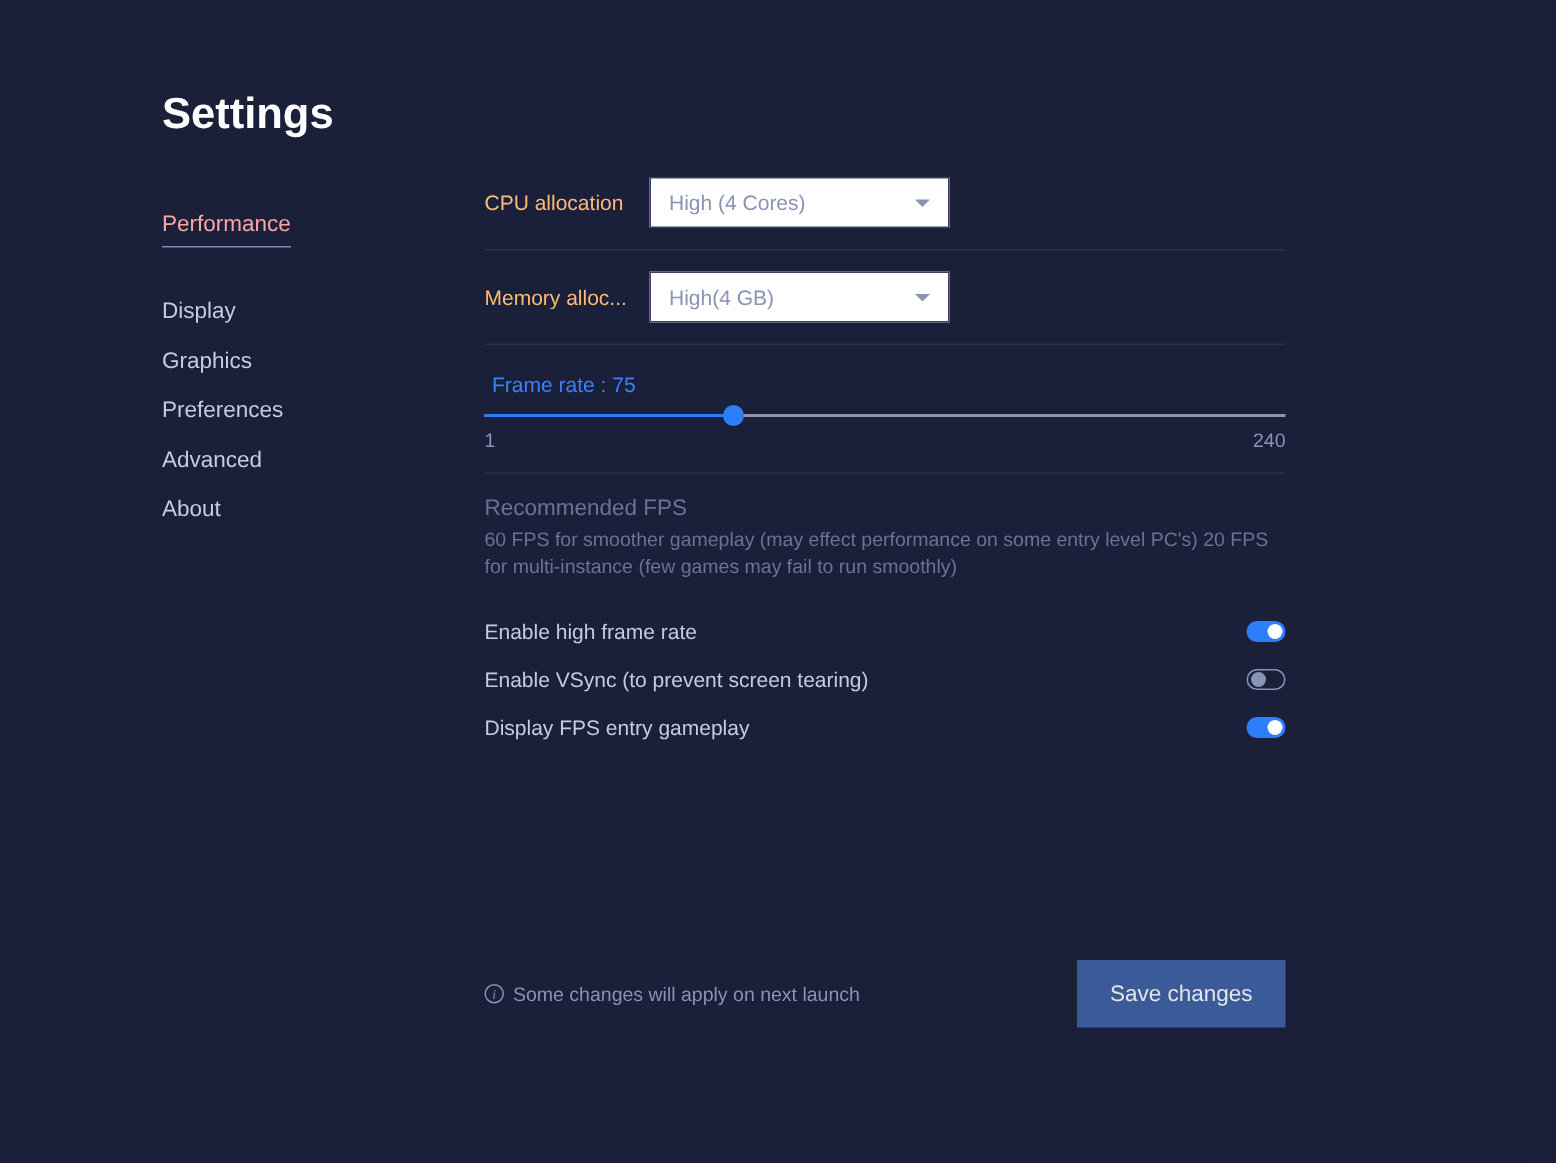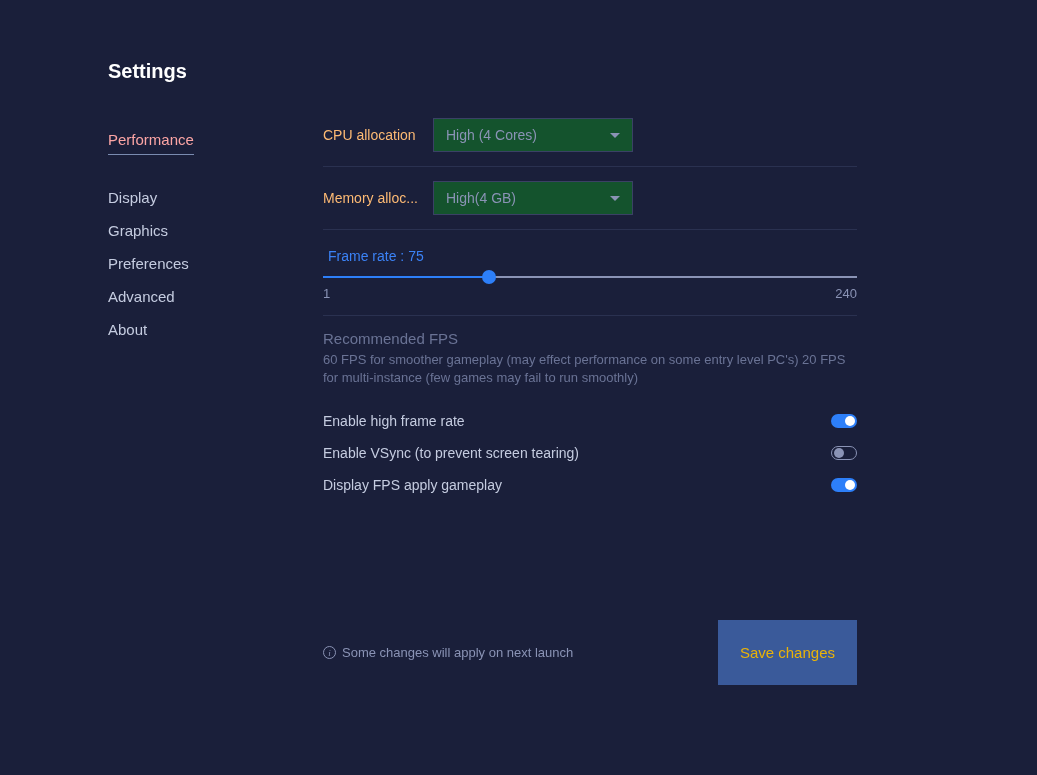--- a/index.html
+++ b/index.html
@@ -17,21 +17,21 @@
       overflow: hidden;
       position: relative;
     }
     .container {
       padding: 60px 0 0 108px;
       display: flex;
       height: 100%;
     }
     .page-title {
       color: #ffffff;
-      font-size: 20px;
+      font-size: 29px;
       font-weight: 600;
       margin-bottom: 40px;
     }
     .sidebar {
       width: 215px;
       flex-shrink: 0;
     }
     .sidebar-item {
       color: #c5cce0;
       padding: 8px 0;
@@ -64,21 +64,21 @@
     .setting-label {
       color: #fdba74;
       width: 110px;
       flex-shrink: 0;
       font-size: 14px;
       overflow: hidden;
       white-space: nowrap;
       text-overflow: ellipsis;
     }
     .dropdown {
-      background-color: #14532d;
+      background-color: #ffffff;
       border: 1px solid #3a4165;
       color: #8a93b5;
       padding: 8px 12px;
       width: 200px;
       display: flex;
       justify-content: space-between;
       align-items: center;
       cursor: pointer;
       font-size: 14px;
     }
@@ -209,23 +209,23 @@
       border-radius: 50%;
       display: flex;
       align-items: center;
       justify-content: center;
       font-size: 9px;
       font-style: italic;
       font-family: serif;
     }
     .save-button {
       background-color: #3a5a9a;
-      color: #eab308;
+      color: #e5e5e5;
       border: none;
-      padding: 24px 22px;
+      padding: 14px 22px;
       font-size: 15px;
       cursor: pointer;
       text-align: right;
     }
   </style>
 </head>
 <body>
 
 <div class="container">
   <div class="sidebar">
@@ -281,21 +281,21 @@
       </div>
 
       <div class="toggle-row">
         <span class="toggle-label">Enable VSync (to prevent screen tearing)</span>
         <div class="toggle off">
           <div class="toggle-knob"></div>
         </div>
       </div>
 
       <div class="toggle-row">
-        <span class="toggle-label">Display FPS apply gameplay</span>
+        <span class="toggle-label">Display FPS entry gameplay</span>
         <div class="toggle on">
           <div class="toggle-knob"></div>
         </div>
       </div>
     </div>
 
     <div class="footer">
       <div class="info-note">
         <span class="info-icon">i</span>
         <span>Some changes will apply on next launch</span>

